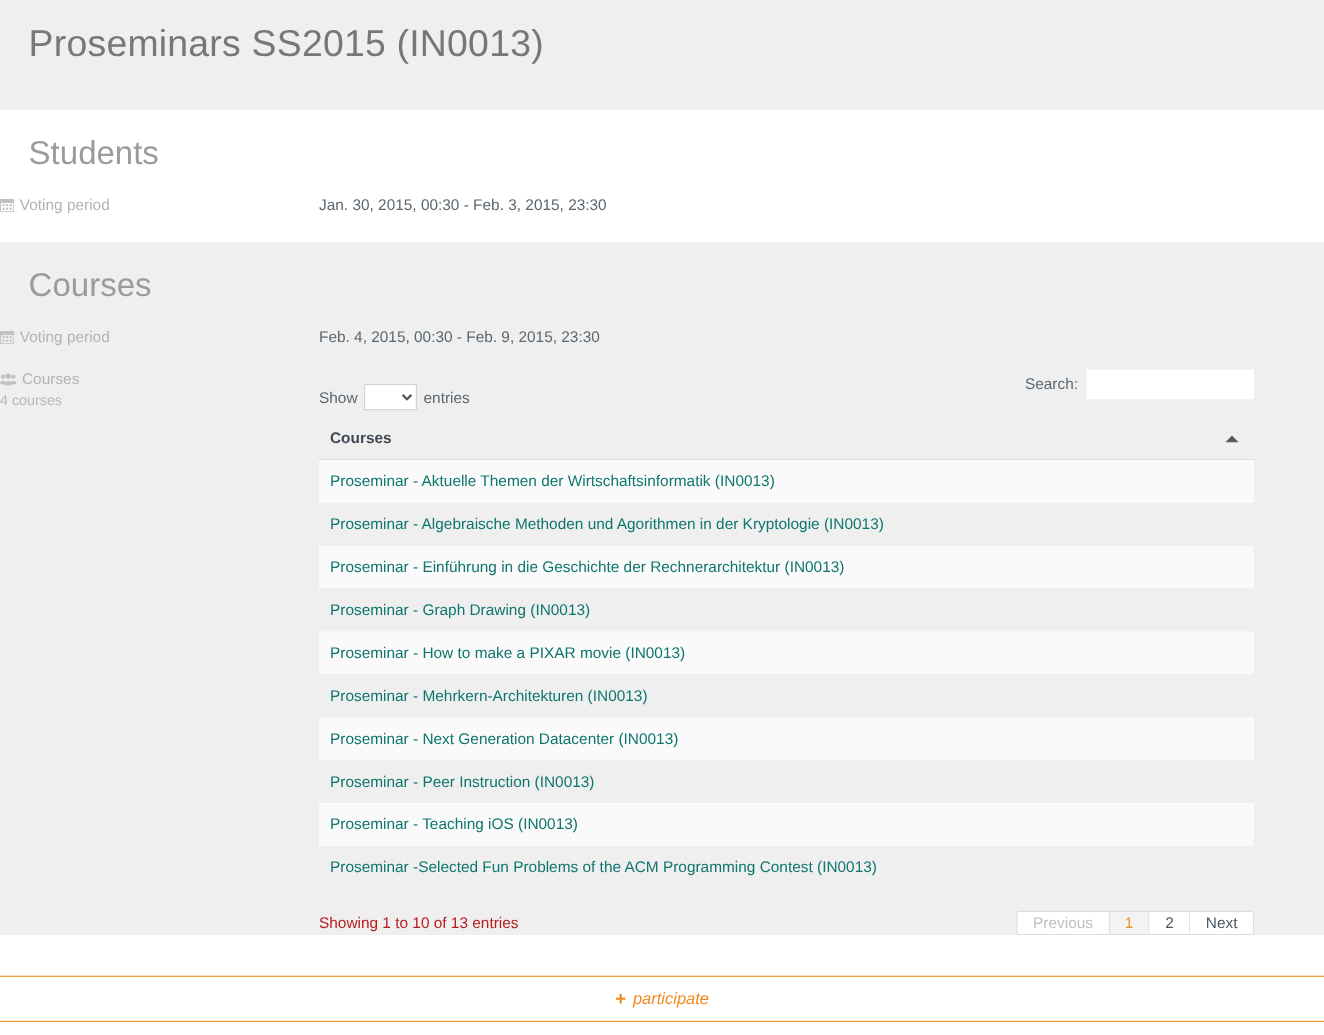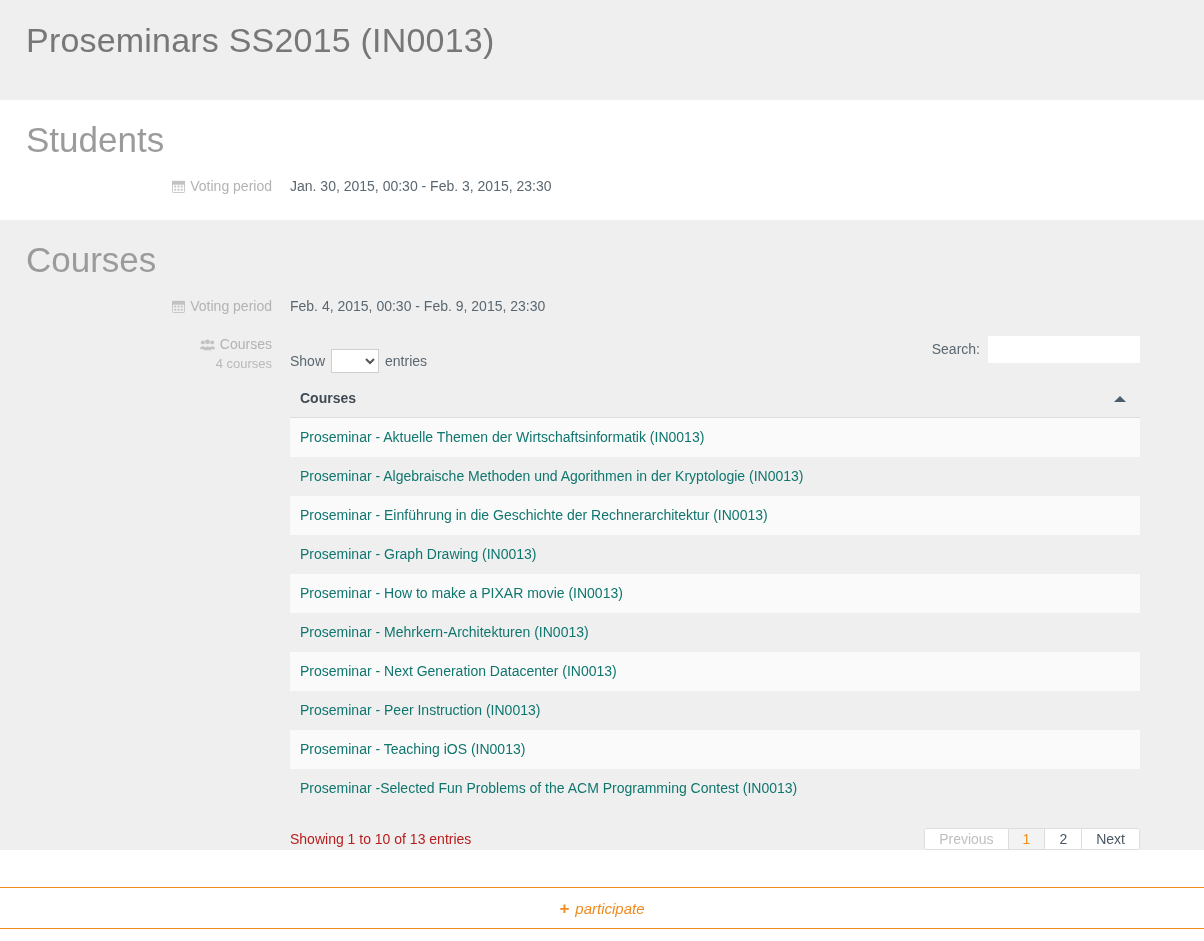--- a/index.html
+++ b/index.html
@@ -25,36 +25,35 @@
     line-height: 44px;
     margin: 0;
   }
 
   
   .section { padding: 22px 0 0 0; }
   .section.white { background: #ffffff; height: 120px; }
   .section.gray  { background: #efefef; height: 630px; }
 
   .section-title {
-    font-size: 35px;
+    font-size: 30px;
     font-weight: 300;
     color: #9b9b9b;
     margin: 0 0 0 26px;
     line-height: 36px;
   }
 
   
   .row {
     display: flex;
     align-items: flex-start;
     margin-top: 18px;
   }
   .row-label {
     width: 290px;
-    text-align: right;
     padding-right: 18px;
     color: #b3b3b3;
     font-size: 14px;
     line-height: 20px;
     flex: 0 0 290px;
   }
   .row-label .sub {
     display: block;
     font-size: 13px;
     color: #b9b9b9;

